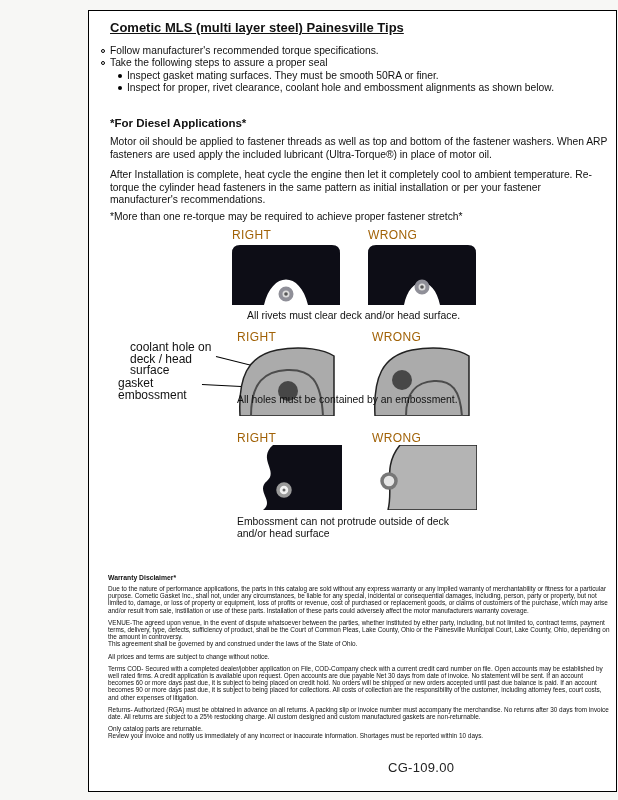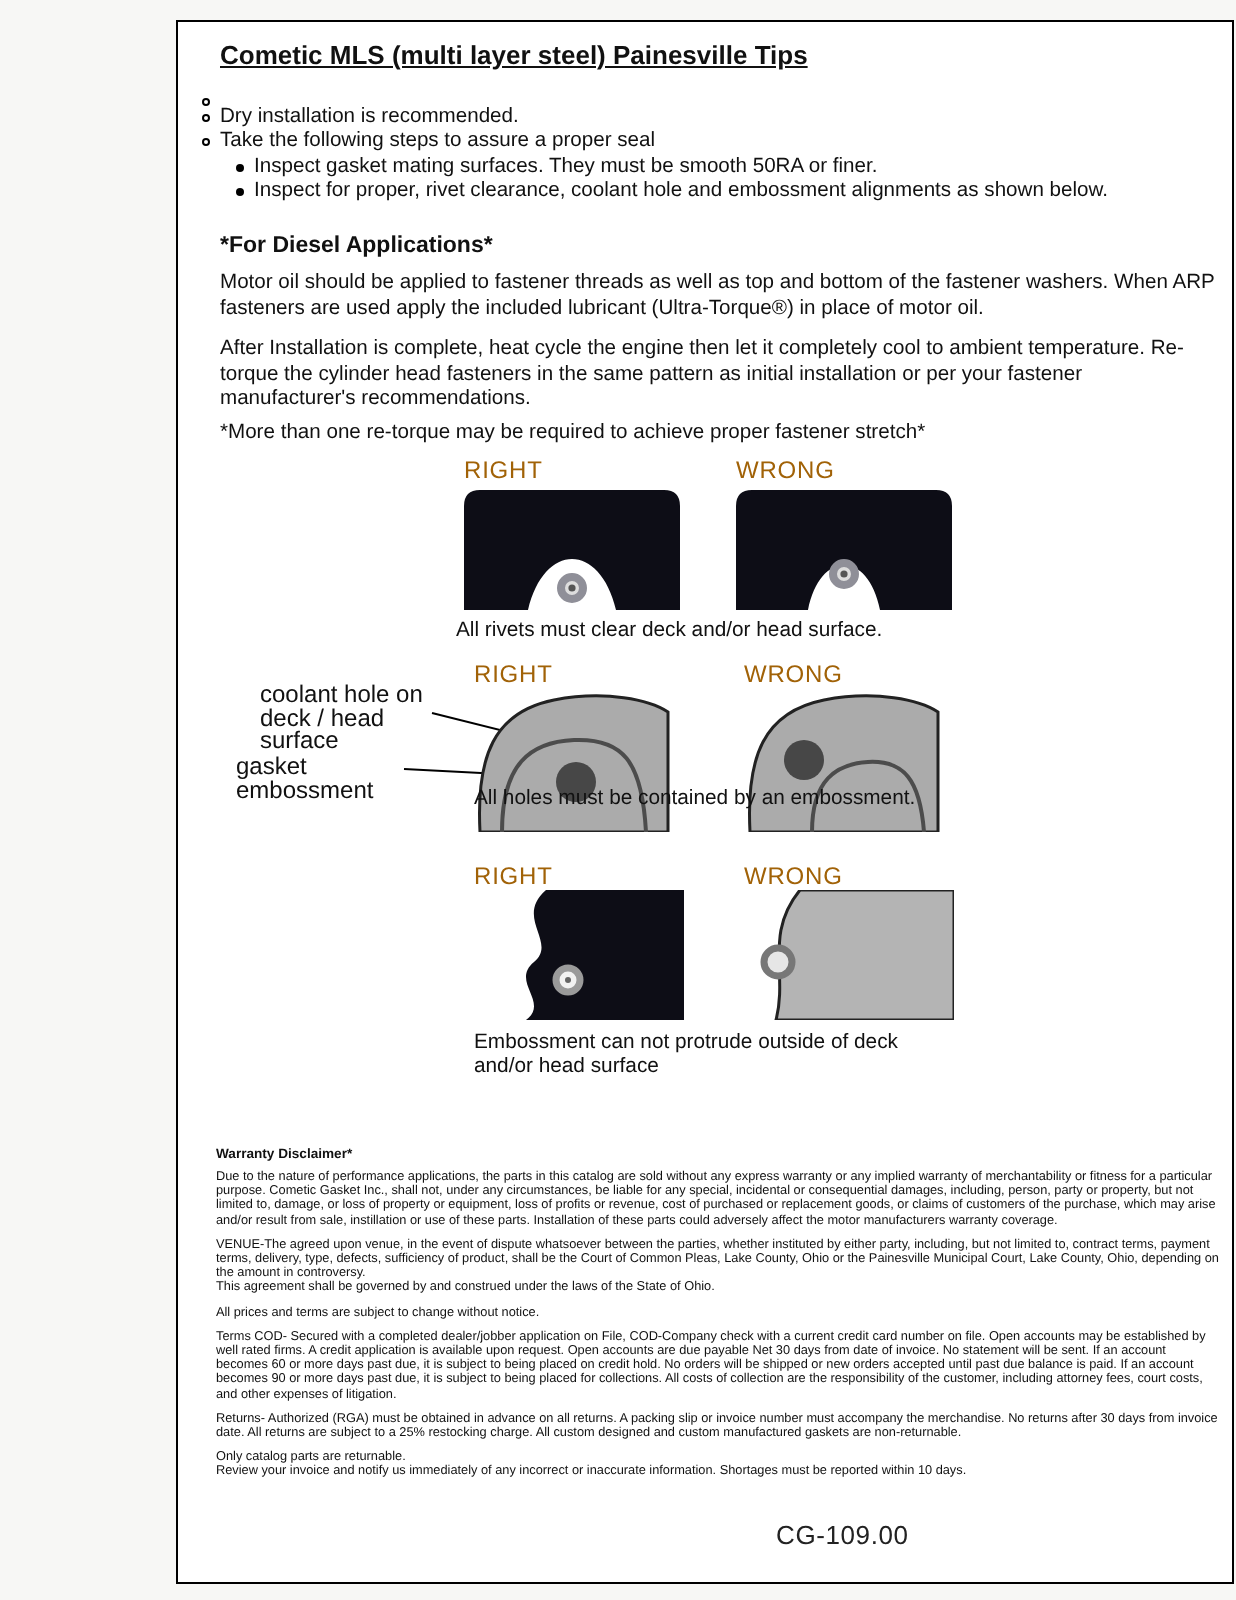--- a/index.html
+++ b/index.html
@@ -35,24 +35,21 @@
 </head>
 <body>
 
 <div class="frame"></div>
 
 <div class="title">Cometic MLS (multi layer steel) Painesville Tips</div>
 
 <div class="tips">
   <div class="li l1">
     <span class="mk o"></span>
-  </div>
-  <div class="li l1">
-    <span class="mk o"></span>
-    <span>Dry installation is recommended.</span>
+    <span>Follow manufacturer's recommended torque specifications.</span>
   </div>
   <div class="li l1">
     <span class="mk o"></span>
     <span>Take the following steps to assure a proper seal</span>
   </div>
   <div class="li l2">
     <span class="mk f"></span>
     <span>Inspect gasket mating surfaces.  They must be smooth 50RA or finer.</span>
   </div>
   <div class="li l2">
@@ -76,21 +73,21 @@
     <circle cx="54" cy="49" r="1.8" fill="#555"></circle>
   </svg>
 </div>
 <div class="fig" style="left:368px;top:245px">
   <svg width="108" height="60" viewBox="0 0 108 60">
     <path d="M8,0 H100 Q108,0 108,8 V60 H72 C66,30 42,30 36,60 H0 V8 Q0,0 8,0 Z" fill="#0d0d16"></path>
     <circle cx="54" cy="42" r="5.5" fill="#ddd" stroke="#8f8f98" stroke-width="4"></circle>
     <circle cx="54" cy="42" r="1.8" fill="#555"></circle>
   </svg>
 </div>
-<div class="caption" style="left:228px;top:310px">All rivets must clear deck and/or head surface.</div>
+<div class="caption" style="left:247px;top:310px">All rivets must clear deck and/or head surface.</div>
 
 <div class="dlabel" style="left:237px;top:330px;width:100px">RIGHT</div>
 <div class="dlabel" style="left:372px;top:330px;width:100px">WRONG</div>
 
 <div class="ann" style="left:130px;top:342px;width:88px">coolant hole on deck / head surface</div>
 <div class="ann" style="left:118px;top:378px;width:100px">gasket embossment</div>
 <div class="pline" style="left:216px;top:356px;width:70px;transform:rotate(14deg)"></div>
 <div class="pline" style="left:202px;top:384px;width:56px;transform:rotate(3deg)"></div>
 
 <div class="fig" style="left:237px;top:344px">

